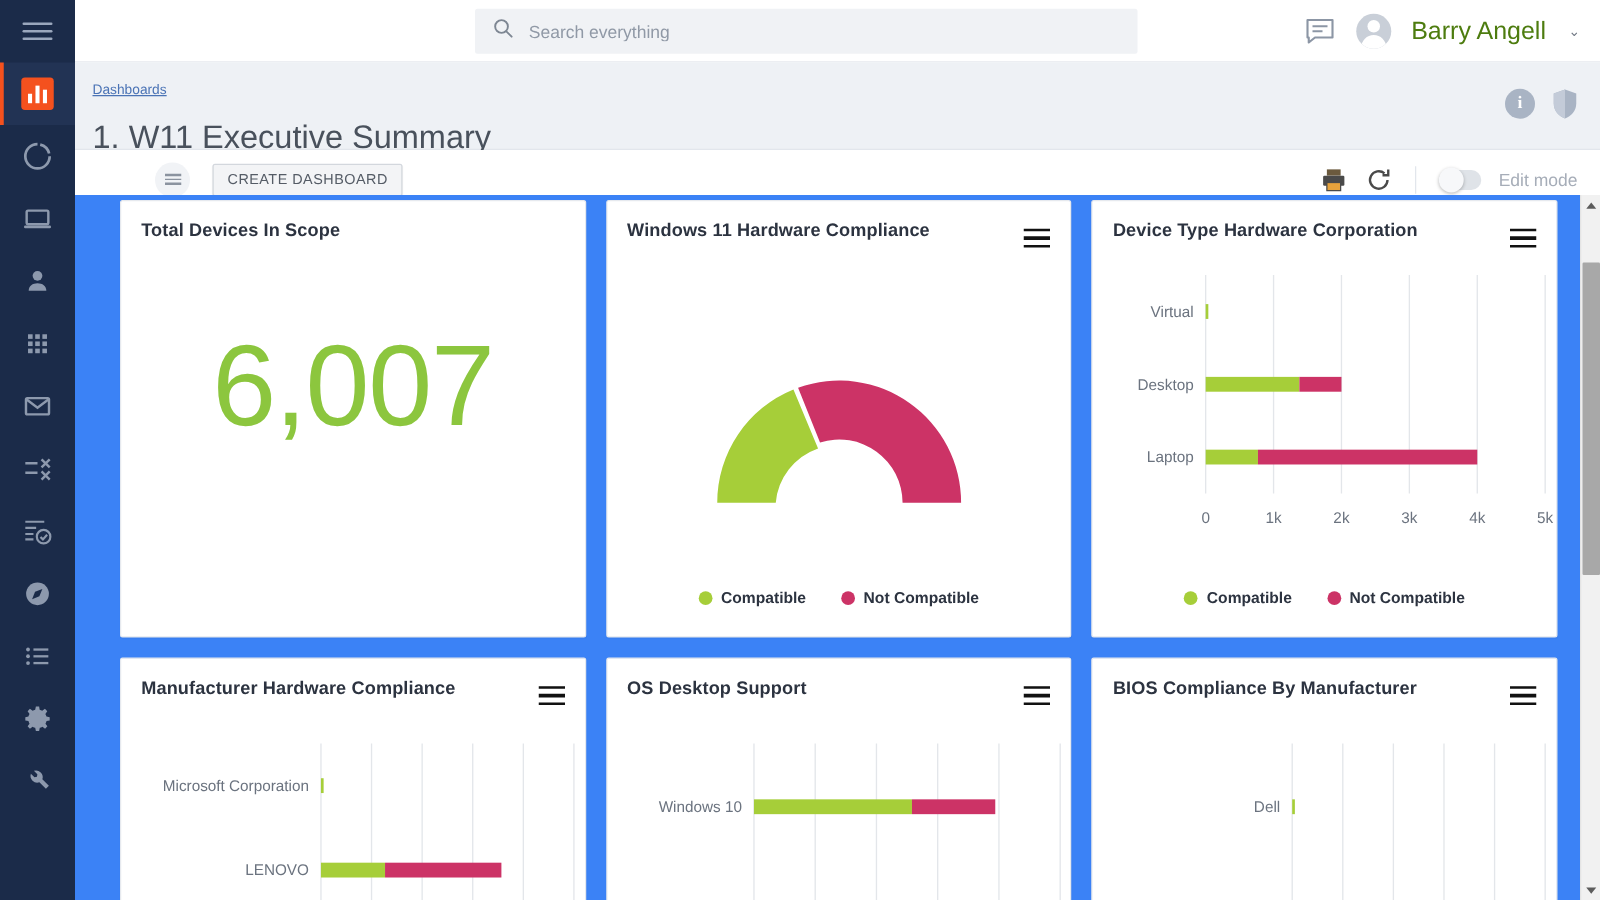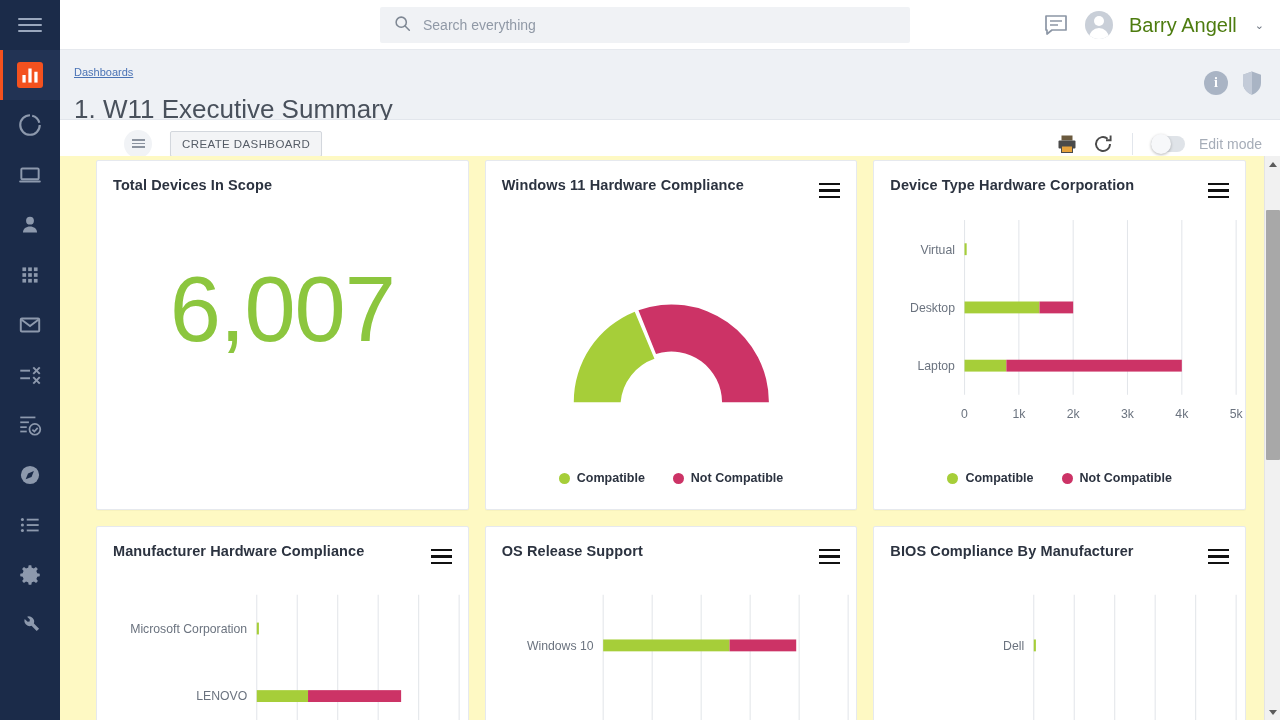--- a/index.html
+++ b/index.html
@@ -151,21 +151,21 @@
   .toggle .knob {
     position: absolute; left: 0; top: -2px; width: 20px; height: 20px;
     background: #f7f8fa; border-radius: 50%;
     box-shadow: 0 1px 3px rgba(0,0,0,.28);
   }
   .toggle-label { font-size: 14px; color: #a6adb8; }
 
   
   .canvas {
     position: absolute; left: 60px; top: 156px; right: 0; bottom: 0;
-    background: #fef9c3; overflow: hidden; padding-left: 16px;
+    background: #3b82f6; overflow: hidden; padding-left: 16px;
   }
   .grid {
     position: absolute; left: 36px; top: 4px; right: 34px;
     display: grid; grid-template-columns: repeat(3, 1fr); gap: 16px;
   }
   .card {
     background: #fff; border: 1px solid #e6e9ee; border-radius: 2px;
     height: 350px; position: relative; padding: 16px 16px 0 16px;
     box-shadow: 0 1px 1px rgba(0,0,0,.03);
   }
@@ -551,21 +551,21 @@
               <rect x="198.13333333333333" y="110.49999999999999" width="87.39999999999998" height="11" fill="#cc3366"></rect>
               <text x="141" y="182.66666666666666" text-anchor="end" class="cat-label">Hewlett-Packard</text>
               <rect x="150" y="173.16666666666666" width="2.2166666666666686" height="11" fill="#a6ce39"></rect>
               <rect x="152.21666666666667" y="173.16666666666666" width="2" height="11" fill="#cc3366"></rect>
             </svg>
         </div>
 
       </div>
 
       <div class="card">
-        <div class="card-title">OS Release Support</div>
+        <div class="card-title">OS Desktop Support</div>
         <div class="card-menu">
             <span></span>
             <span></span>
             <span></span>
           </div>
         <div class="chart-area">
           <svg id="chart-os" viewBox="0 0 348 230" preserveAspectRatio="none">
               <line x1="110" y1="22" x2="110" y2="210" stroke="#e3e6ea" stroke-width="1"></line>
               <line x1="156" y1="22" x2="156" y2="210" stroke="#e3e6ea" stroke-width="1"></line>
               <line x1="202" y1="22" x2="202" y2="210" stroke="#e3e6ea" stroke-width="1"></line>

